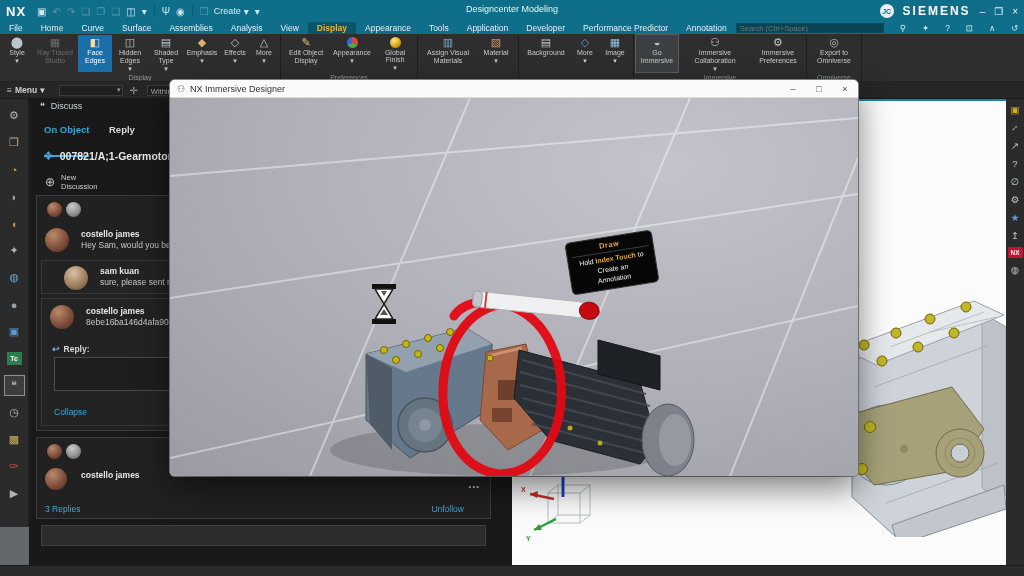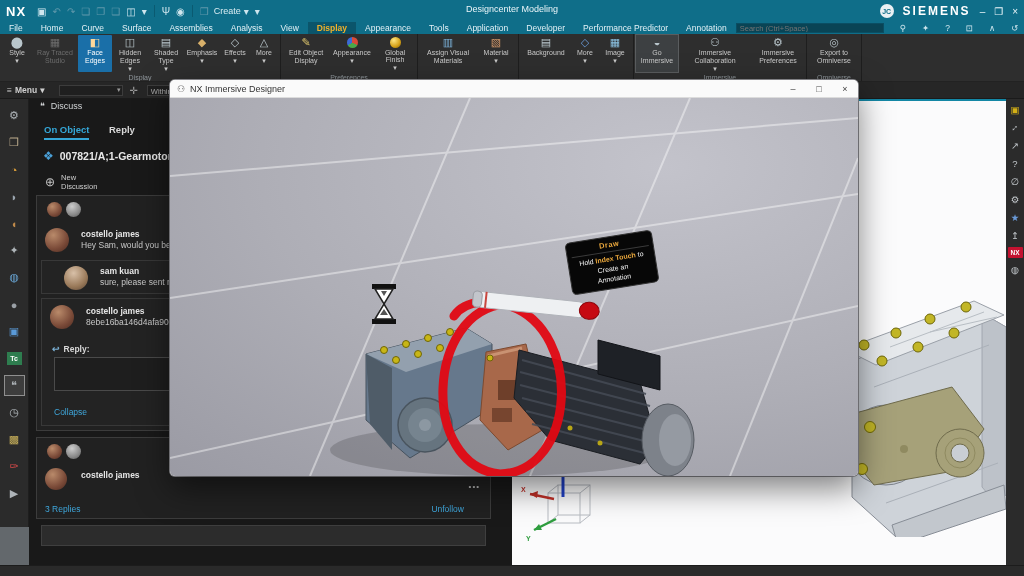--- a/index.html
+++ b/index.html
@@ -68,21 +68,21 @@
   .sideitem.active { border:1px solid #8f8f8f; background:#3d3d3d; }
   .tc-badge { width:15px; height:13px; background:#2e7d4f; color:#fff; font-size:7px; font-weight:bold;
     display:flex; align-items:center; justify-content:center; }
   .side-bottom { position:absolute; left:0; top:428px; width:29px; height:38px; background:#63686c; }
 
   
   .discuss { position:absolute; left:29px; top:99px; width:483px; height:466px; background:#191919; z-index:2; }
   .d-header { position:absolute; left:11px; top:2px; display:flex; gap:6px; align-items:center;
     font-size:9px; color:#d2d5d7; }
   .d-tab { position:absolute; top:25px; font-size:9.5px; font-weight:bold; }
-  .d-tab.on { left:15px; color:#35a7d8; border-bottom:2px solid #35a7d8; padding-bottom:3px; }
+  .d-tab.on { left:15px; color:#35a7d8; border-bottom:2px solid #35a7d8; padding-bottom:20px; }
   .d-tab.feed { left:80px; color:#d8d8d8; }
   .d-part { position:absolute; left:14px; top:50px; display:flex; gap:6px; align-items:center;
     font-size:10.5px; font-weight:bold; color:#e8e8e8; }
   .d-part .pic { color:#4aa0d8; font-size:12px; font-weight:normal; }
   .d-new { position:absolute; left:16px; top:74px; display:flex; gap:6px; align-items:center;
     color:#cfcfcf; font-size:7.5px; }
   .d-new .plus { font-size:12px; color:#c0c0c0; }
   .card { position:absolute; left:7px; width:455px; background:#212121; border:1px solid #3c3c3c; }
   .av { border-radius:50%; background:radial-gradient(circle at 35% 30%, #b98a6a, #7a4a38 60%, #4a2a20); }
   .av.s { background:radial-gradient(circle at 40% 30%, #d8c0a8, #9a7a5a 60%, #5a4534); }

